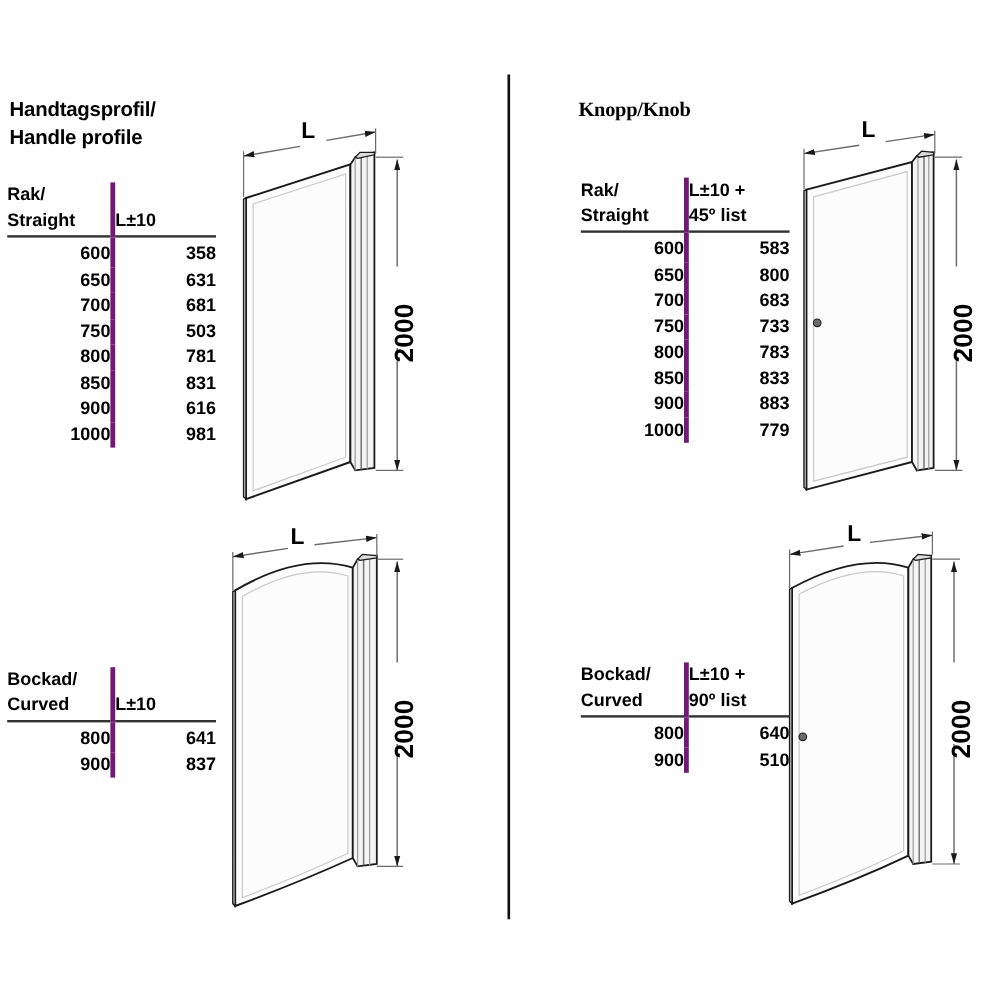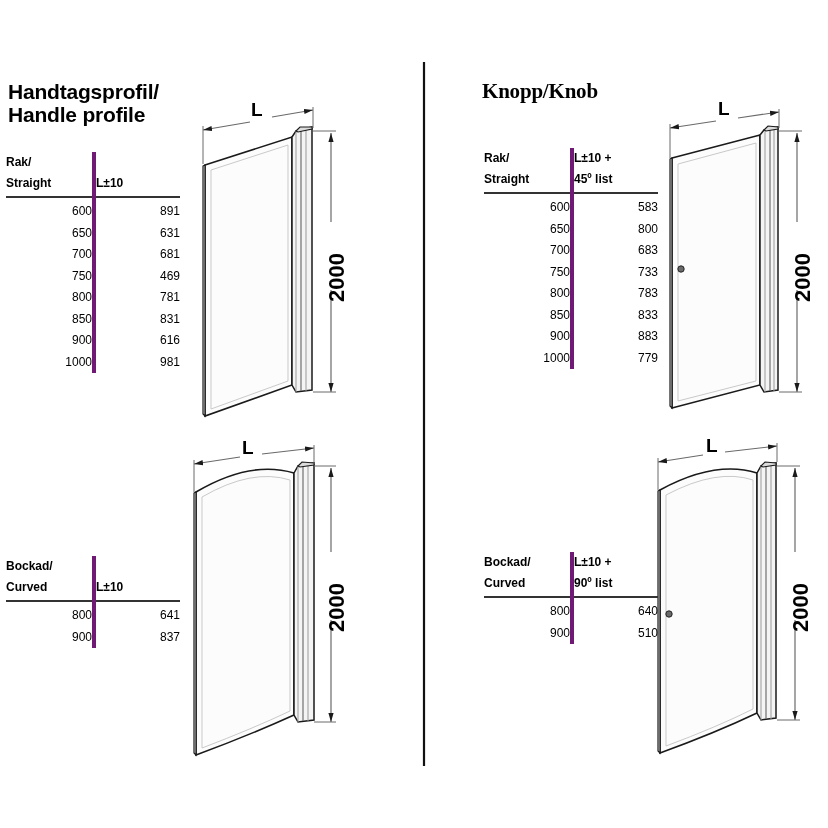--- a/index.html
+++ b/index.html
@@ -17,40 +17,40 @@
   }
   #canvas {
     position: absolute;
     left: 0; top: 0;
     width: 828px;
     height: 828px;
   }
   .pane-title {
     position: absolute;
     font-weight: bold;
-    font-size: 21px;
+    font-size: 17px;
     line-height: 23px;
     letter-spacing: -0.2px;
     white-space: pre-line;
   }
   #title-left  { left: 8px;   top: 80px; }
   #title-right { left: 482px; top: 80px; font-family: Liberation Serif, serif; }
 
   .spec-table {
     position: absolute;
     font-size: 17px;
     line-height: 21px;
   }
   .spec-table table {
     border-collapse: collapse;
-    font-size: 12px;
+    font-size: 15px;
   }
   .spec-table th, .spec-table td {
     padding: 0;
-    font-weight: normal;
+    font-weight: bold;
     vertical-align: bottom;
   }
   .spec-table th {
     font-weight: bold;
     text-align: left;
     padding-bottom: 2px;
   }
   .col-a { width: 86px; text-align: right; padding-right: 8px; }
   .col-b { width: 84px; text-align: right; padding-right: 30px; }
   .hdr-a { text-align: left !important; padding-right: 8px; }
@@ -202,33 +202,33 @@
     <thead>
       <tr class="hdr-row">
         <th class="hdr-a" style="white-space:pre-line;">Rak/
 Straight</th>
         <th class="hdr-b divider-cell" style="white-space:pre-line;">L±10</th>
       </tr>
     </thead>
     <tbody>
         <tr>
           <td class="col-a">600</td>
-          <td class="col-b divider-cell">891</td>
+          <td class="col-b divider-cell">358</td>
         </tr>
         <tr>
           <td class="col-a">650</td>
           <td class="col-b divider-cell">631</td>
         </tr>
         <tr>
           <td class="col-a">700</td>
           <td class="col-b divider-cell">681</td>
         </tr>
         <tr>
           <td class="col-a">750</td>
-          <td class="col-b divider-cell">469</td>
+          <td class="col-b divider-cell">503</td>
         </tr>
         <tr>
           <td class="col-a">800</td>
           <td class="col-b divider-cell">781</td>
         </tr>
         <tr>
           <td class="col-a">850</td>
           <td class="col-b divider-cell">831</td>
         </tr>
         <tr>

